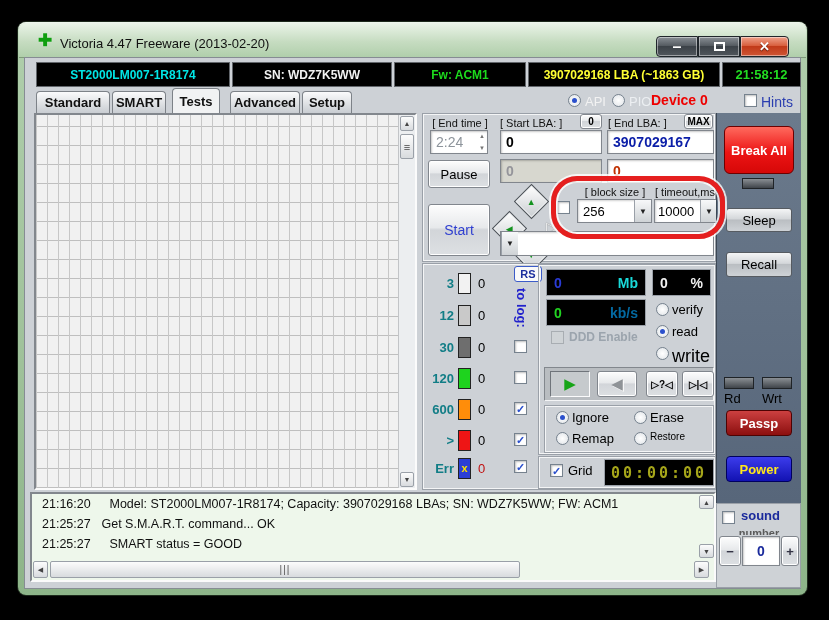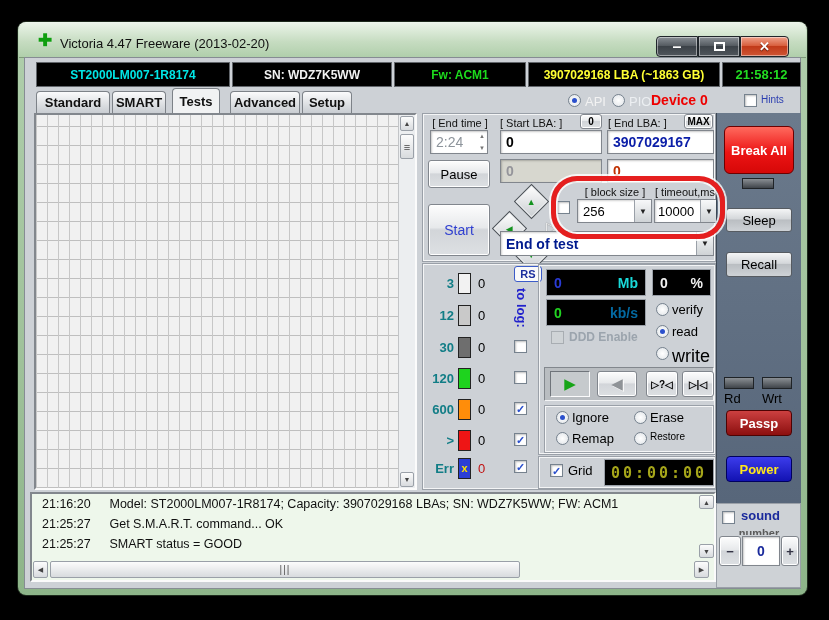--- a/index.html
+++ b/index.html
@@ -116,21 +116,21 @@
 <div class="abs tab" style="left:112px;width:54px;">SMART</div>
 <div class="abs tab active" style="left:172px;width:48px;">Tests</div>
 <div class="abs tab" style="left:230px;width:70px;">Advanced</div>
 <div class="abs tab" style="left:302px;width:50px;">Setup</div>
 <span class="abs rad sel" style="left:568px;top:94px;"></span>
 <span class="abs" style="left:585px;top:94px;font-size:13px;color:#f2f2f2;">API</span>
 <span class="abs rad" style="left:612px;top:94px;"></span>
 <span class="abs" style="left:629px;top:94px;font-size:13px;color:#eceff2;">PIO</span>
 <span class="abs" style="left:651px;top:92px;font-size:14px;font-weight:bold;color:#ee0000;">Device 0</span>
 <span class="abs cb" style="left:744px;top:94px;"></span>
-<span class="abs" style="left:761px;top:94px;width:40px;overflow:hidden;font-size:10px;color:#2a3db0;">Hints</span>
+<span class="abs" style="left:761px;top:94px;width:40px;overflow:hidden;font-size:14px;color:#2a3db0;">Hints</span>
 
 <div class="abs" id="gridpanel">
   <div class="vscroll">
     <div class="sbtn" style="position:absolute;top:1px;left:1px;right:1px;height:15px;">▲</div>
     <div class="sbtn" style="position:absolute;top:19px;left:1px;right:1px;height:25px;font-size:11px;">≡</div>
     <div class="sbtn" style="position:absolute;bottom:1px;left:1px;right:1px;height:15px;">▼</div>
   </div>
 </div>
 
 <div class="abs panel" style="left:422px;top:113px;width:294px;height:149px;background:#cdd1d6;"></div>
@@ -167,21 +167,20 @@
 <div class="abs combo" style="left:577px;top:199px;width:75px;height:24px;">
   <span class="cval">256</span>
   <span class="cbtn">▼</span>
 </div>
 <span class="abs lbl" style="left:655px;top:186px;width:64px;">[ timeout,ms ]</span>
 <div class="abs combo" style="left:654px;top:199px;width:64px;height:24px;">
   <span class="cval" style="padding-left:3px;">10000</span>
   <span class="cbtn">▼</span>
 </div>
 <div class="abs combo" style="left:500px;top:231px;width:214px;height:25px;">
-  <span class="cval" style="font-weight:bold;color:#001a8e;font-size:14px;">End of test</span>
   <span class="cbtn">▼</span>
 </div>
 
 <div class="abs panel" style="left:422px;top:263px;width:294px;height:227px;background:#cdd1d6;"></div>
 
 <div class="abs srow" style="left:424px;top:271px;">
   <span class="sl">3</span>
   <span class="sw" style="background:#f2f2f2"></span>
   <span class="sc">0</span>
 </div>
@@ -297,21 +296,21 @@
 <div class="abs field" style="left:742px;top:536px;width:38px;height:30px;justify-content:center;padding-left:0;color:#1a2a9c;">0</div>
 <div class="abs btn" style="left:781px;top:536px;width:18px;height:30px;font-weight:bold;color:#334;">+</div>
 
 <div class="abs" id="logpanel"></div>
 <div class="abs logline" style="left:42px;top:497px;">
   <span style="display:inline-block;width:56px;">21:16:20</span>
   <span style="margin-left:8px;">Model: ST2000LM007-1R8174; Capacity: 3907029168 LBAs; SN: WDZ7K5WW; FW: ACM1</span>
 </div>
 <div class="abs logline" style="left:42px;top:517px;">
   <span style="display:inline-block;width:56px;">21:25:27</span>
-  <span style="margin-left:8px;">Get S.M.A.R.T. command... OK</span>
+  <span style="margin-left:0;">Get S.M.A.R.T. command... OK</span>
 </div>
 <div class="abs logline" style="left:42px;top:537px;">
   <span style="display:inline-block;width:56px;color:#101010;font-weight:normal;">21:25:27</span>
   <span class="blue" style="margin-left:8px;">SMART status = GOOD</span>
 </div>
 
 <div class="abs sbtn" style="left:699px;top:495px;width:15px;height:14px;">▲</div>
 <div class="abs sbtn" style="left:699px;top:544px;width:15px;height:14px;">▼</div>
 <div class="abs sbtn" style="left:33px;top:561px;width:15px;height:17px;">◀</div>
 <div class="abs sbtn" style="left:50px;top:561px;width:470px;height:17px;font-size:10px;letter-spacing:1px;color:#555;">|||</div>

